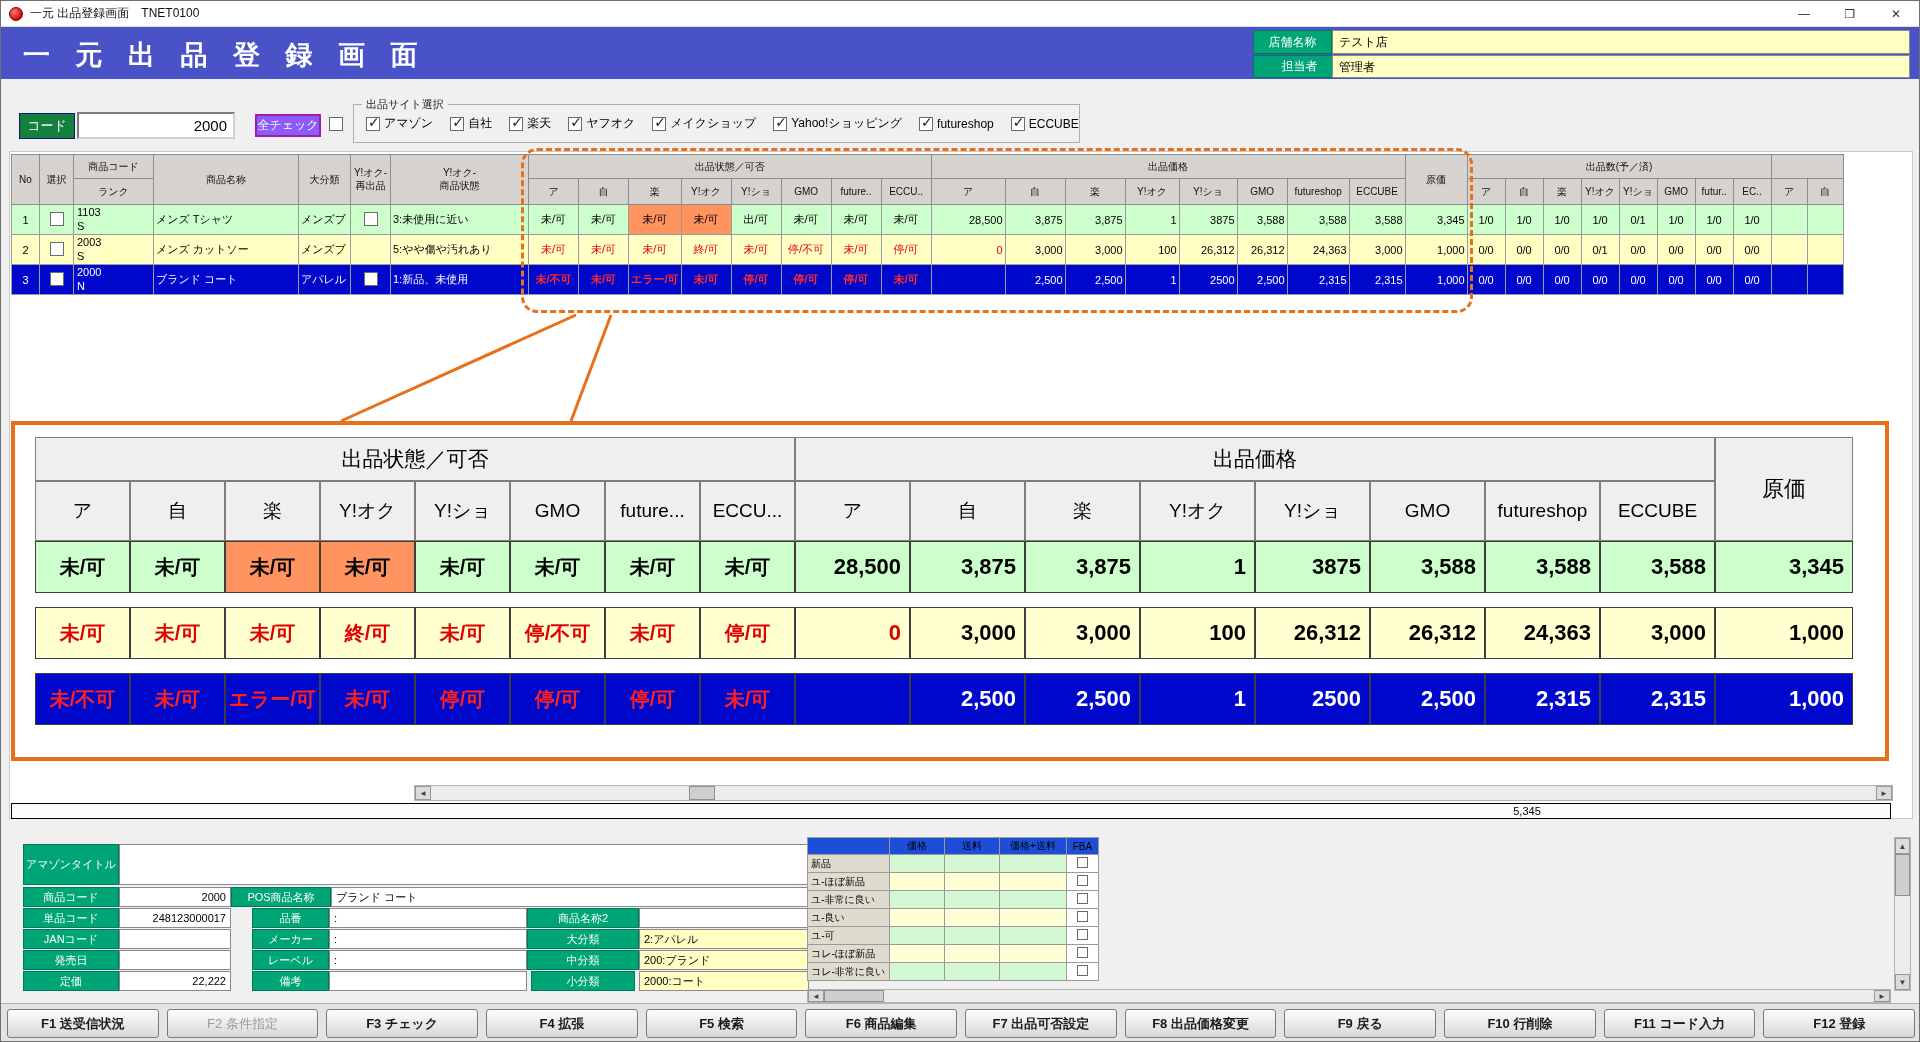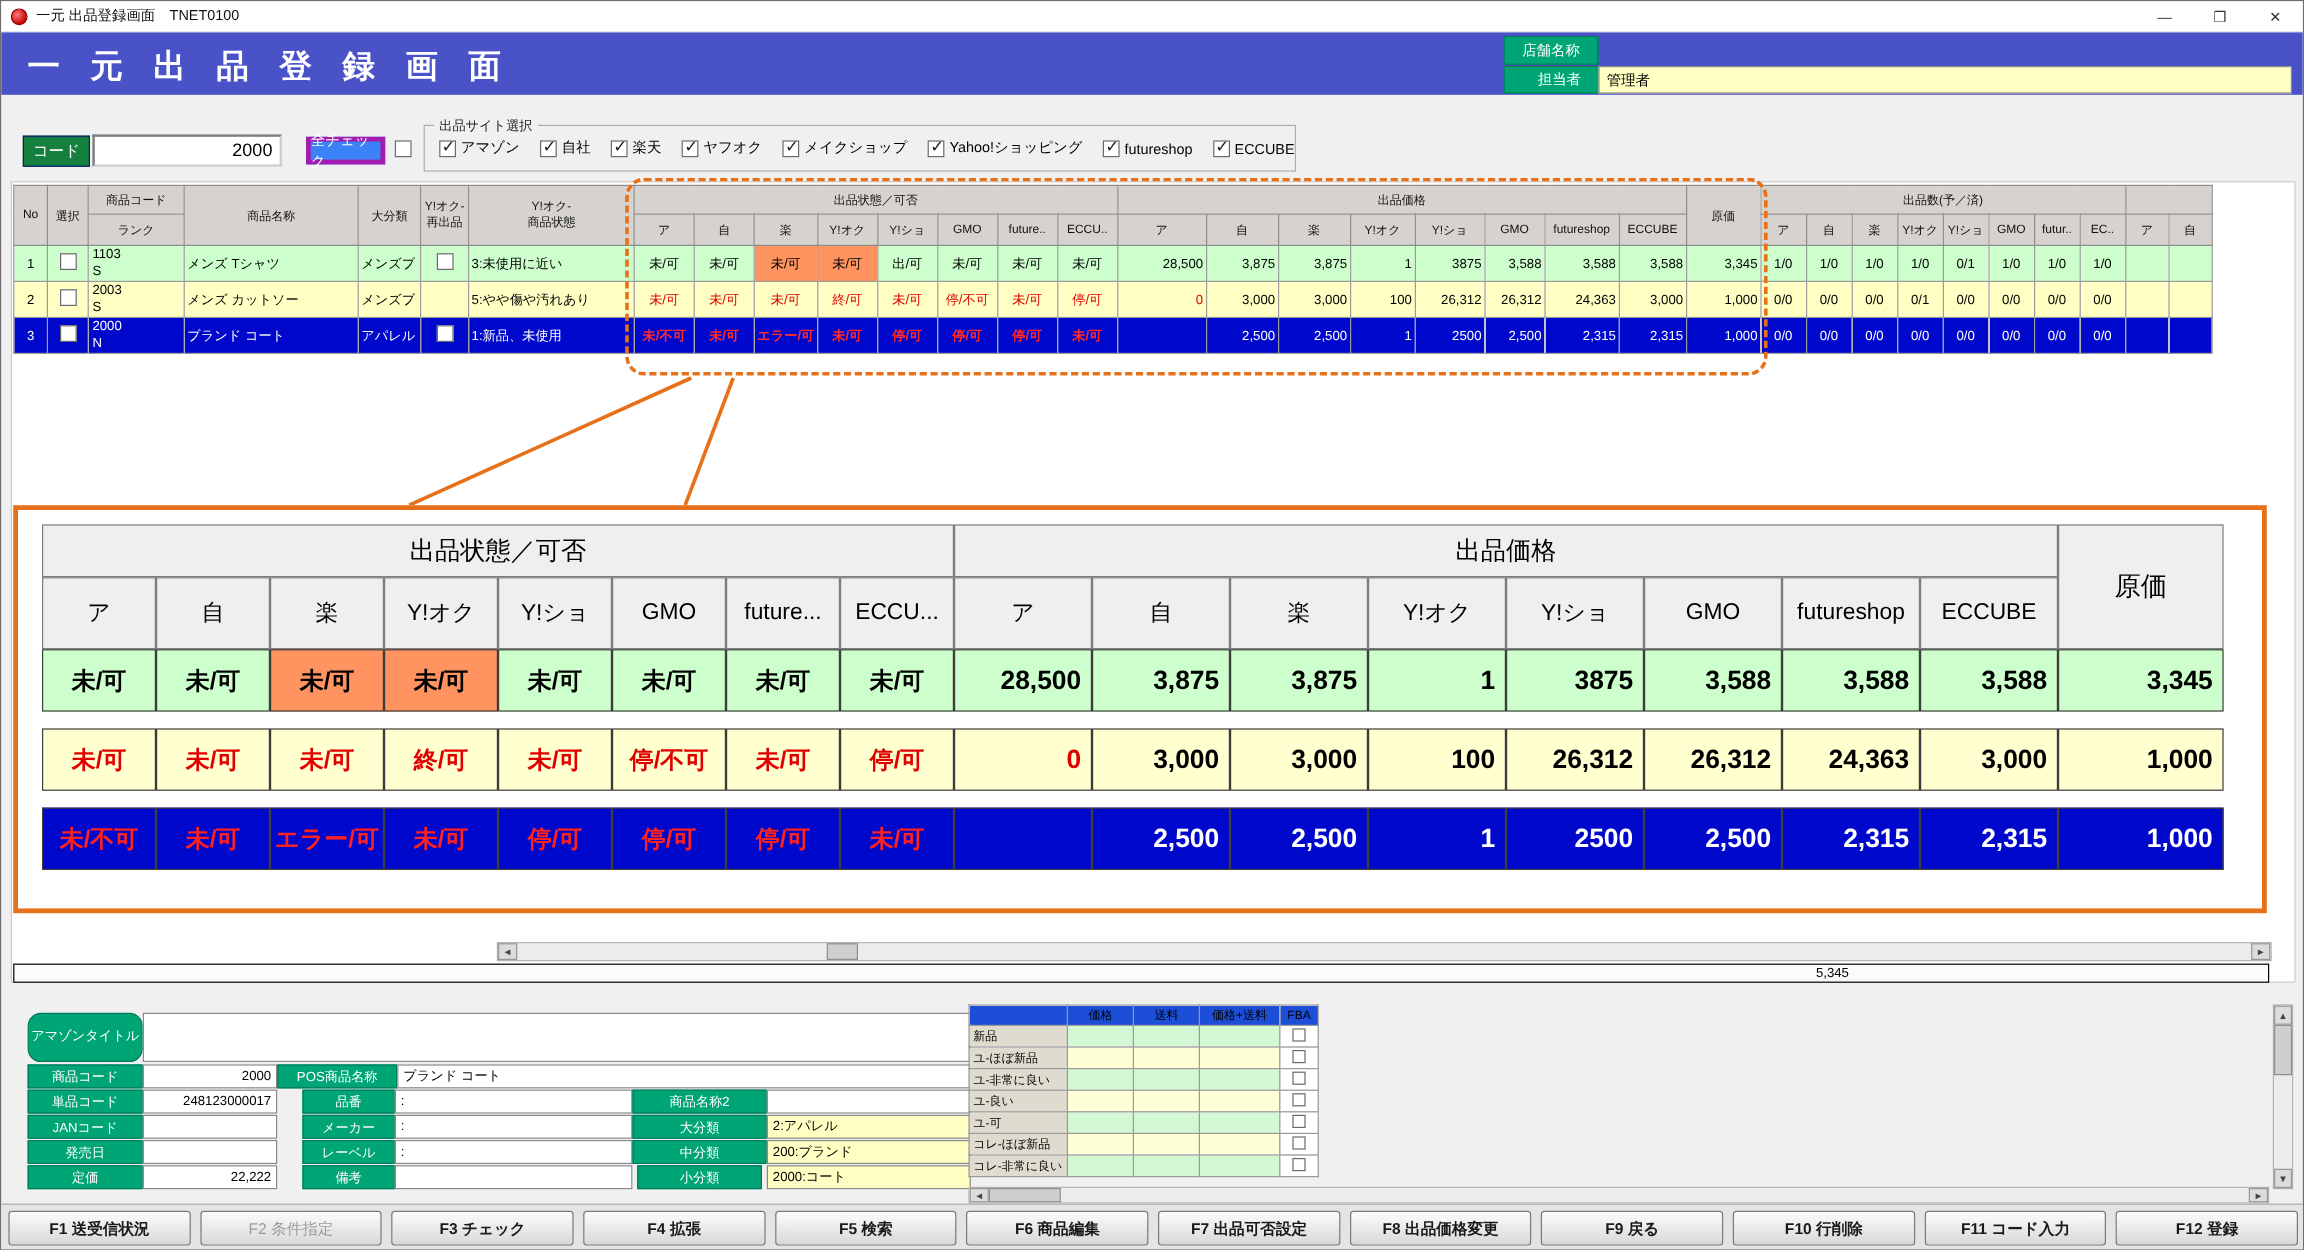--- a/index.html
+++ b/index.html
@@ -16,21 +16,21 @@
 
 
 #banner { position:absolute; left:0; top:26px; width:100%; height:52px; background:#4a52c8; }
 #banner-title { position:absolute; left:22px; top:38px; color:#fff; font-size:27px; font-weight:bold; letter-spacing:9px; }
 .hdr-label { position:absolute; background:#00a576; color:#fff; font-size:12px; display:flex; align-items:center; justify-content:center; border:1px solid #027a57; }
 .hdr-field { position:absolute; background:#ffffc4; border:1px solid #8a8a8a; font-size:12px; padding:3px 6px; color:#000; overflow:hidden; white-space:nowrap; }
 
 
 .code-btn { position:absolute; left:18px; top:112px; width:56px; height:26px; background:#15803d; color:#fff; font-size:13px; display:flex; align-items:center; justify-content:center; border:1px solid #11157a; }
 #code-input { position:absolute; left:76px; top:111px; width:158px; height:27px; border:2px inset #cfcfcf; background:#fff; text-align:right; font-size:15px; padding-right:6px; font-family:inherit; }
-.allcheck-btn { position:absolute; left:254px; top:113px; width:66px; height:23px; background:#3b82f6; color:#fff; font-size:12px; display:flex; align-items:center; justify-content:center; border:4px solid #a21caf; }
+.allcheck-btn { position:absolute; left:254px; top:113px; width:66px; height:23px; background:#8b5cf6; color:#fff; font-size:12px; display:flex; align-items:center; justify-content:center; border:2px solid #a21caf; }
 .lone-cb { position:absolute; left:328px; top:116px; }
 .cb { display:inline-block; width:14px; height:14px; background:#fff; border:1px solid #6a6a6a; position:relative; flex:none; }
 .cb .ck { position:absolute; left:1px; top:-4px; font-size:14px; font-weight:bold; color:#1c1c1c; }
 #sitebox { position:absolute; left:352px; top:96px; width:716px; height:46px; border:1px solid #adadad; background:#f0f0f0; }
 #sitebox legend { font-size:11px; color:#222; margin-left:8px; padding:0 4px; }
 .sites { display:flex; gap:17px; padding:3px 0 0 12px; align-items:center; }
 .site { display:flex; gap:4px; align-items:center; font-size:12px; white-space:nowrap; }
 
 
 #client { position:absolute; left:8px; top:150px; width:1904px; height:668px; background:#fff; border:1px solid #c9c9c9; }
@@ -130,20 +130,21 @@
       <span class="win-btn">❒</span>
       <span class="win-btn">✕</span>
     </div>
   </div>
 
   
   <div id="banner">
     <span id="banner-title" style="top:10px;">一 元 出 品 登 録 画 面</span>
   </div>
   <div class="hdr-label" style="left:1252px;top:29px;width:79px;height:24px;">店舗名称</div>
+  <div class="hdr-field" style="left:1331px;top:29px;width:578px;height:24px;">テスト店</div>
   <div class="hdr-label" style="left:1252px;top:54px;width:93px;height:23px;">担当者</div>
   <div class="hdr-field" style="left:1331px;top:54px;width:578px;height:23px;">管理者</div>
 
   
   <div class="code-btn">コード</div>
   <input id="code-input" value="2000" style="">
   <div class="allcheck-btn">全チェック</div>
   <span class="cb lone-cb"></span>
   <fieldset id="sitebox">
     <legend>出品サイト選択</legend>
@@ -501,21 +502,21 @@
     <span class="sb-btn">►</span>
   </div>
 
   
   <div id="totalbar">
     <span id="totalval">5,345</span>
   </div>
 
   
   <div id="form">
-    <div class="glab tall" style="left:22px;top:0;width:96px;border-radius:11px;">アマゾンタイトル</div>
+    <div class="glab tall" style="left:22px;top:0;width:96px;">アマゾンタイトル</div>
     <div class="wf tall" style="left:118px;top:0;width:690px;"></div>
 
     <div class="glab" style="left:22px;top:43px;width:96px;">商品コード</div>
     <div class="wf numf" style="left:118px;top:43px;width:112px;">2000</div>
     <div class="glab" style="left:230px;top:43px;width:100px;">POS商品名称</div>
     <div class="wf" style="left:330px;top:43px;width:478px;">ブランド コート</div>
 
     <div class="glab" style="left:22px;top:64px;width:96px;">単品コード</div>
     <div class="wf numf" style="left:118px;top:64px;width:112px;">248123000017</div>
     <div class="glab" style="left:251px;top:64px;width:77px;">品番</div>

